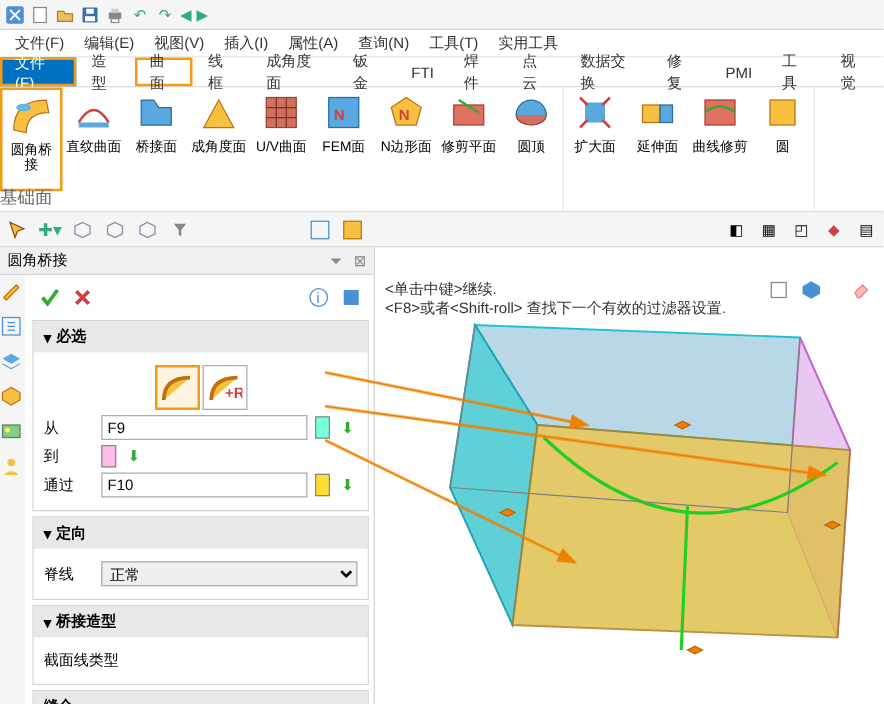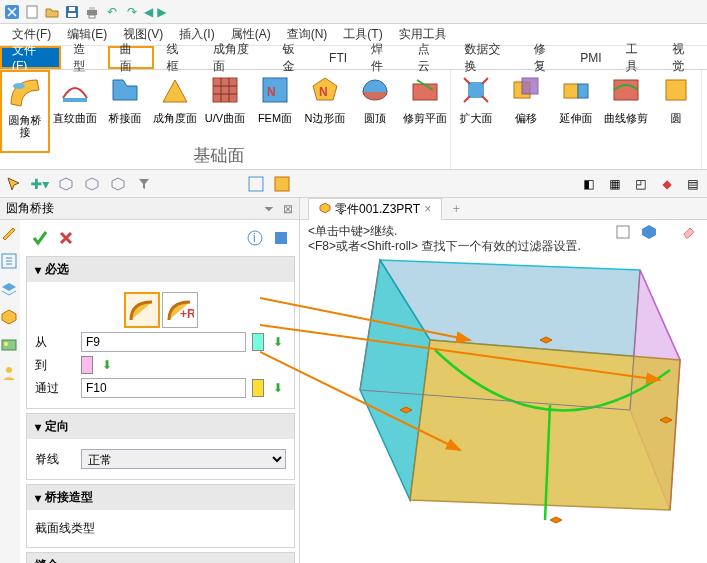--- a/index.html
+++ b/index.html
@@ -19,21 +19,21 @@
 .rtabs .tab.active{background:#0070c0;color:#fff}
 .rtabs .tab.hl{border:2px solid #f39c12;padding:2px 10px}
 
 
 .ribbon{height:100px;background:#fff;border-bottom:1px solid #d4d4d4;display:flex}
 .rbtn{width:50px;display:flex;flex-direction:column;align-items:center;justify-content:flex-start;padding:4px 2px;cursor:pointer}
 .rbtn.hl{border:2px solid #f39c12}
 .rbtn .ricon{width:32px;height:32px;margin-bottom:4px;display:flex;align-items:center;justify-content:center}
 .rbtn .rlbl{font-size:11px;text-align:center;line-height:12px;padding-top:2px}
 .rgroup{position:relative;padding-bottom:16px;border-right:1px solid #e8e8e8;display:flex}
-.rgroup .glbl{position:absolute;bottom:2px;left:0;right:12px;text-align:center;font-size:17px;color:#666}
+.rgroup .glbl{position:absolute;bottom:2px;left:0;right:12px;text-align:left;font-size:14px;color:#666}
 
 
 .tbar{height:28px;background:#f5f5f5;border-bottom:1px solid #d4d4d4;display:flex;align-items:center;padding:0 4px;gap:6px}
 .tbar .ic{width:20px;height:20px;display:flex;align-items:center;justify-content:center}
 
 
 .main{display:flex;height:365px}
 
 
 .lp{width:300px;border-right:1px solid #d4d4d4;display:flex;flex-direction:column}
@@ -205,55 +205,46 @@
           <svg width="32" height="32">
             <path d="M16 4l12 8-4 14H8L4 12z" fill="#f8c040" stroke="#c07010"></path>
             <text x="10" y="22" fill="#d04040" font-size="14" font-weight="bold">N</text>
           </svg>
         </span>
       <span class="rlbl">N边形面</span>
     </div>
     <div class="rbtn">
       <span class="ricon">
           <svg width="32" height="32">
+            <rect x="4" y="10" width="24" height="16" fill="#e07060" stroke="#a04030"></rect>
+            <path d="M8 6l16 10" stroke="#3a3" stroke-width="2"></path>
+          </svg>
+        </span>
+      <span class="rlbl">修剪平面</span>
+    </div>
+    <div class="rbtn">
+      <span class="ricon">
+          <svg width="32" height="32">
             <ellipse cx="16" cy="18" rx="12" ry="8" fill="#d07060" stroke="#a04030"></ellipse>
             <path d="M4 18a12 12 0 0 1 24 0" fill="#5aa8e0" stroke="#2a6aa0"></path>
           </svg>
         </span>
       <span class="rlbl">圆顶</span>
-    </div>
-    <div class="rbtn">
-      <span class="ricon">
-          <svg width="32" height="32">
-            <rect x="4" y="10" width="24" height="16" fill="#e07060" stroke="#a04030"></rect>
-            <path d="M8 6l16 10" stroke="#3a3" stroke-width="2"></path>
-          </svg>
-        </span>
-      <span class="rlbl">修剪平面</span>
     </div>
     <span class="glbl">基础面</span>
   </div>
   <div class="rgroup">
     <div class="rbtn">
       <span class="ricon">
           <svg width="32" height="32">
             <rect x="8" y="8" width="16" height="16" fill="#5aa8e0"></rect>
             <path d="M4 4l6 6M28 4l-6 6M4 28l6-6M28 28l-6-6" stroke="#d04040" stroke-width="2"></path>
           </svg>
         </span>
       <span class="rlbl">扩大面</span>
-    </div>
-    <div class="rbtn">
-      <span class="ricon">
-          <svg width="32" height="32">
-            <rect x="4" y="8" width="16" height="16" fill="#f8c040" stroke="#c07010"></rect>
-            <rect x="12" y="4" width="16" height="16" fill="#a070c0" stroke="#704090" opacity="0.8"></rect>
-          </svg>
-        </span>
-      <span class="rlbl">偏移</span>
     </div>
     <div class="rbtn">
       <span class="ricon">
           <svg width="32" height="32">
             <rect x="4" y="10" width="14" height="14" fill="#f8c040" stroke="#c07010"></rect>
             <rect x="18" y="10" width="10" height="14" fill="#5aa8e0" stroke="#2a6aa0"></rect>
           </svg>
         </span>
       <span class="rlbl">延伸面</span>
     </div>
@@ -456,30 +447,20 @@
               <span>缝合</span>
             </div>
 
         </div>
 
       </div>
     </div>
   </div>
 
   <div class="vp">
-    <div class="vtabs">
-      <div class="vt">
-        <span><svg width="12" height="12">
-              <path d="M6 1l5 3v4l-5 3-5-3V4z" fill="#f8c040" stroke="#c07010"></path>
-            </svg></span>
-        <span>零件001.Z3PRT</span>
-        <span style="color:#888">×</span>
-      </div>
-      <span style="padding:0 8px;color:#888">＋</span>
-    </div>
     <div class="vhint">
       <div>&lt;单击中键&gt;继续.</div>
       <div>&lt;F8&gt;或者&lt;Shift-roll&gt; 查找下一个有效的过滤器设置.</div>
     </div>
     <div class="vtools">
       <span class="ic"><svg width="16" height="16">
             <rect x="2" y="2" width="12" height="12" fill="none" stroke="#888"></rect>
           </svg></span>
       <span class="ic"><svg width="16" height="16">
             <path d="M8 1l7 4v6l-7 4-7-4V5z" fill="#4a90d6"></path>

